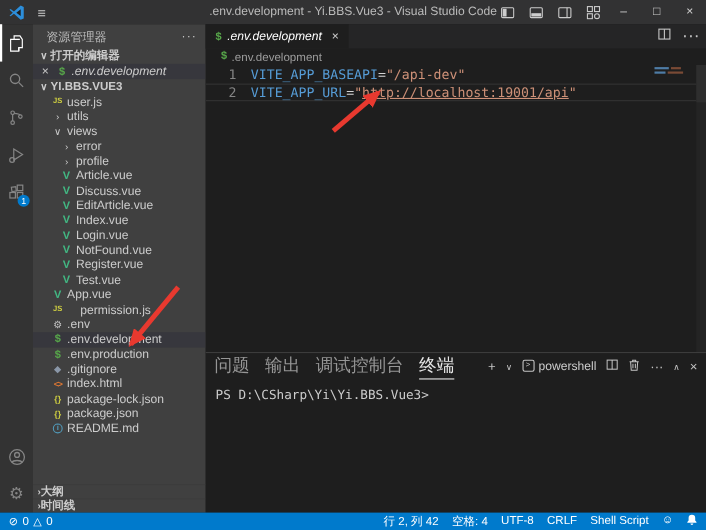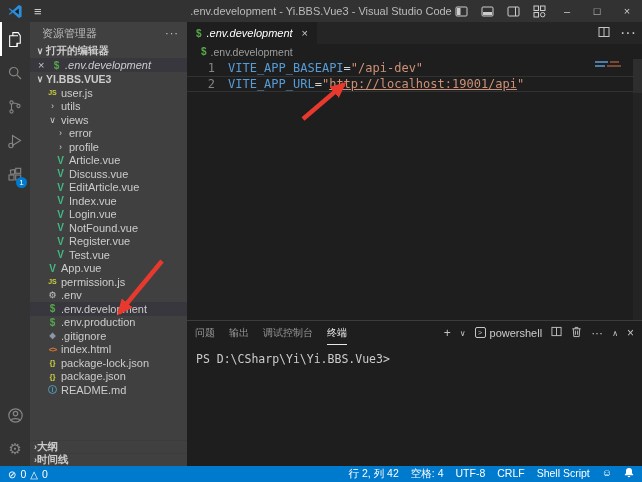--- a/index.html
+++ b/index.html
@@ -82,21 +82,21 @@
   .mm-row { display:flex; gap:2px; margin-bottom:2px; }
   .mm-b { height:2px; background:#4E7CA6; }
   .mm-o { height:2px; background:#7A4A35; }
   .code-scroll { position:absolute; top:0; right:0; bottom:0; width:9px; background:#242424; }
   .code-scroll .thumb { position:absolute; top:0; left:0; right:0; height:34px; background:#2E2E2E; }
 
   
   .panel { height:146px; border-top:1px solid #3C3C3C; display:flex; flex-direction:column; flex:0 0 auto; }
   .panel-head { height:24px; display:flex; align-items:center; padding:0 8px; flex:0 0 auto; }
   .ptabs { display:flex; gap:14px; }
-  .ptab { color:#969696; font-size:10px; height:24px; display:flex; align-items:center; border-bottom:1px solid transparent;font-family:Liberation Serif, serif; }
+  .ptab { color:#969696; font-size:16px; height:24px; display:flex; align-items:center; border-bottom:1px solid transparent;font-family:Liberation Serif, serif; }
   .ptab.active { color:#E7E7E7; border-bottom-color:#E7E7E7; }
   .panel-actions { margin-left:auto; display:flex; align-items:center; gap:9px; color:#C5C5C5; font-size:12px; }
   .pa-t { font-size:12px; }
   .shell-btn { display:flex; align-items:flex-start; gap:4px; font-size:11px; color:#CCCCCC; }
   .shell-ic { width:11px; height:11px; border:1px solid #C5C5C5; border-radius:2px; font-size:7px; line-height:9px;
               text-align:center; color:#C5C5C5; }
   .term { flex:1; padding:7px 0 0 9px; font-family:"DejaVu Sans Mono", monospace; font-size:11.5px; color:#CCCCCC; }
 
   
   .statusbar { height:16px; background:#007ACC; color:#FFFFFF; display:flex; align-items:center;
@@ -272,21 +272,21 @@
             <span class="lbl">Register.vue</span>
           </div>
           <div class="row" style="padding-left: 24px;">
             <span class="tw ficon ic-vue">V</span>
             <span class="lbl">Test.vue</span>
           </div>
           <div class="row" style="padding-left: 16px;">
             <span class="tw ficon ic-vue">V</span>
             <span class="lbl">App.vue</span>
           </div>
-          <div class="row" style="padding-left: 16px;">
+          <div class="row" style="padding-left: 16px; gap: 12px;">
             <span class="tw ficon ic-js">JS</span>
             <span class="lbl">permission.js</span>
           </div>
           <div class="row" style="padding-left: 16px;">
             <span class="tw ficon ic-gear">⚙</span>
             <span class="lbl">.env</span>
           </div>
           <div class="row selected" style="padding-left: 16px;">
             <span class="tw ficon ic-env">$</span>
             <span class="lbl">.env.development</span>

